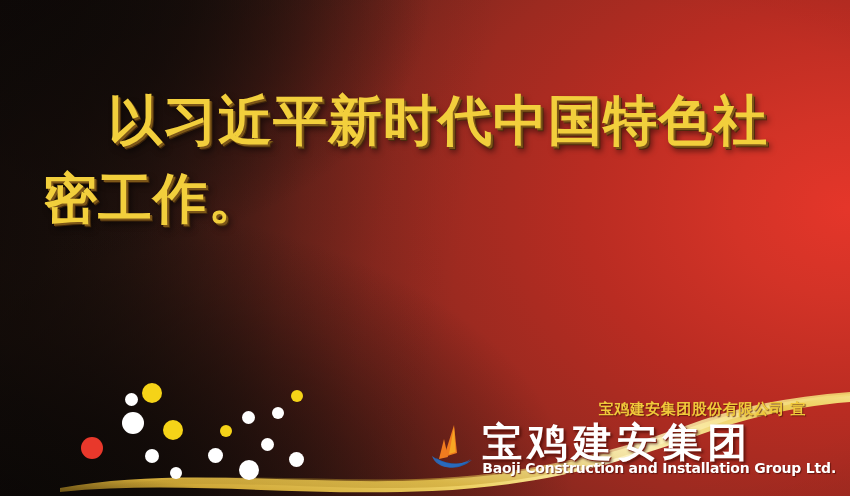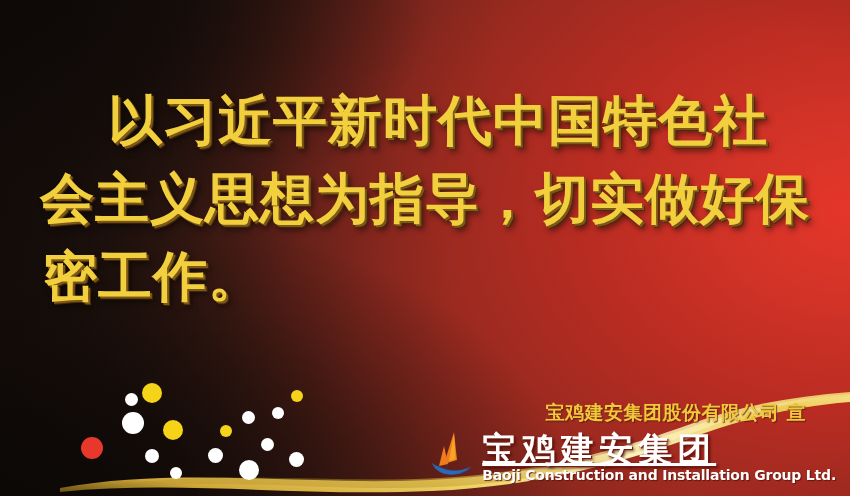--- a/index.html
+++ b/index.html
@@ -110,21 +110,21 @@
     position:absolute;
     right:14px;top:400px;
     z-index:8;
     text-align:right;
     width:420px;
   }
   .brand-issuer{
     color:#f0c93a;
     font-family:"DejaVu Sans","Liberation Sans",sans-serif;
     font-weight:700;
-    font-size:19px;
+    font-size:15px;
     letter-spacing:.5px;
     text-shadow:1px 1px 1px rgba(80,20,10,.7);
     margin-right:30px;
     white-space:nowrap;
   }
   .brand-logo-row{
     display:flex;
     align-items:flex-end;
     justify-content:flex-end;
     margin-top:4px;
@@ -135,28 +135,27 @@
     margin-bottom:2px;
     flex:0 0 auto;
   }
   .logo-words{
     text-align:left;
   }
   .logo-cn{
     color:#ffffff;
     font-family:"DejaVu Sans","Liberation Sans",sans-serif;
     font-weight:700;
-    font-size:34px;
+    font-size:40px;
     line-height:36px;
     letter-spacing:5px;
     white-space:nowrap;
     text-shadow:
       1px 1px 0 rgba(120,25,15,.95),
       2px 2px 3px rgba(60,10,6,.75);
-    text-decoration: underline;
   }
   .logo-en{
     color:#ffffff;
     font-family:"DejaVu Sans","Liberation Sans",sans-serif;
     font-weight:600;
     font-size:14px;
     line-height:14px;
     letter-spacing:-0.2px;
     white-space:nowrap;
     margin-top:1px;
@@ -169,21 +168,20 @@
 <div id="stage">
 
   <div class="bg-base"></div>
   <div class="bg-dark-left"></div>
   <div class="bg-dark-bottomleft"></div>
   <div class="bg-dark-topleft"></div>
   <div class="bg-vignette"></div>
 
   <div class="headline">
     <div class="hl-line l1">以习近平新时代中国特色社</div>
-    <div class="hl-line l2">会主义思想为指导，切实做好保</div>
     <div class="hl-line l3">密工作。</div>
   </div>
 
   <div id="confetti-layer">
       <div class="dot" style="left: 81px; top: 437px; width: 22px; height: 22px; background: rgb(232, 56, 43);"></div>
       <div class="dot" style="left: 124.5px; top: 392.5px; width: 13px; height: 13px; background: rgb(255, 255, 255);"></div>
       <div class="dot" style="left: 142px; top: 383px; width: 20px; height: 20px; background: rgb(245, 211, 24);"></div>
       <div class="dot" style="left: 122px; top: 412px; width: 22px; height: 22px; background: rgb(255, 255, 255);"></div>
       <div class="dot" style="left: 163px; top: 420px; width: 20px; height: 20px; background: rgb(245, 211, 24);"></div>
       <div class="dot" style="left: 145px; top: 449px; width: 14px; height: 14px; background: rgb(255, 255, 255);"></div>

